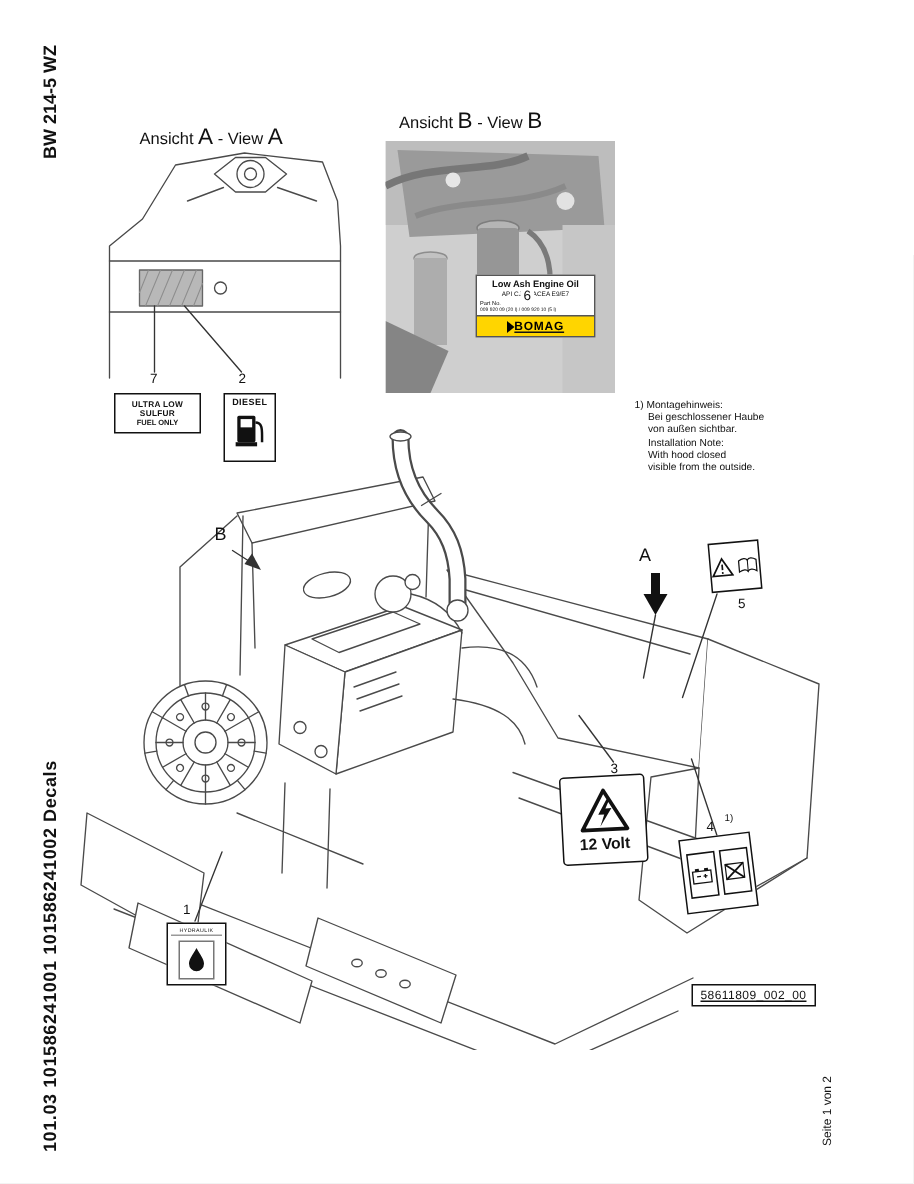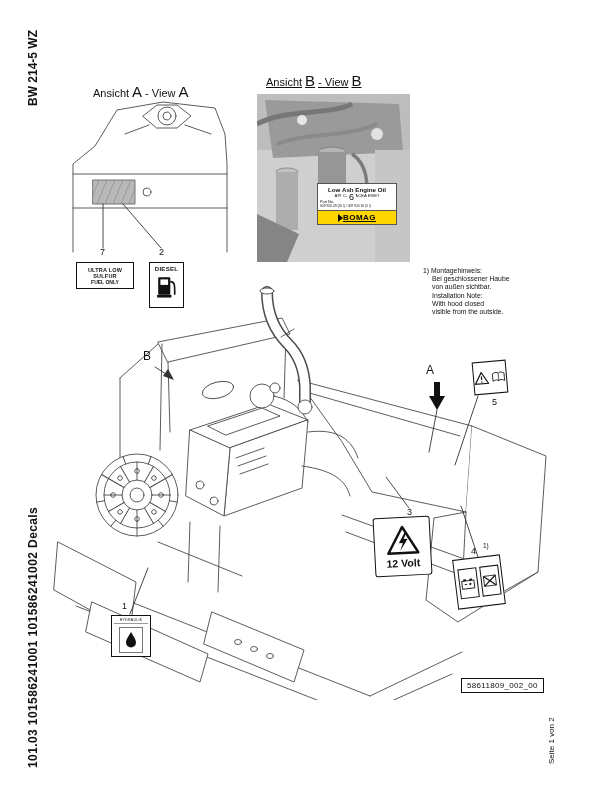--- a/index.html
+++ b/index.html
@@ -78,21 +78,21 @@
   <div class="decal decal-diesel" style="left:149px; top:262px;">
     <div class="t">DIESEL</div>
     <svg width="22" height="28" viewBox="0 0 20 24">
       <rect x="2" y="4" width="11" height="16" rx="1" fill="#111"></rect>
       <rect x="4" y="6" width="7" height="5" fill="#fff"></rect>
       <path d="M13,8 C17,8 17,12 17,16 L17,20" stroke="#111" stroke-width="1.5" fill="none"></path>
       <rect x="1" y="20" width="13" height="2.5" fill="#111"></rect>
     </svg>
   </div>
 
-  <div class="view-title" style="left:266px; top:72px;text-decoration:underline;">
+  <div class="view-title" style="left:266px; top:72px;">
     <span>Ansicht</span><span class="big">B</span><span>- View</span><span class="big">B</span>
   </div>
 
   <svg class="abs" style="left:257px; top:94px;" width="153" height="168" viewBox="0 0 153 168">
     <rect width="153" height="168" fill="#cfcfcf"></rect>
     <rect width="153" height="56" fill="#bdbdbd"></rect>
     <path d="M8,6 L142,10 L146,58 L16,64 Z" fill="#9a9a9a"></path>
     <path d="M0,30 C30,14 70,22 95,10" stroke="#777" stroke-width="5" fill="none"></path>
     <path d="M20,50 C50,38 90,44 120,30" stroke="#8a8a8a" stroke-width="4" fill="none"></path>
     <ellipse cx="75" cy="58" rx="14" ry="5" fill="#b5b5b5" stroke="#7d7d7d"></ellipse>
@@ -268,15 +268,15 @@
   <div class="callout" style="left:122px; top:602px;">1</div>
   <div class="decal decal-hyd" style="left:111px; top:615px;">
     <div class="hdr">HYDRAULIK</div>
     <div class="dropbox">
       <svg width="16" height="18" viewBox="0 0 16 18">
         <path d="M8,1 C10.5,5.5 13,8.5 13,11.5 a5,5 0 1,1 -10,0 C3,8.5 5.5,5.5 8,1 Z" fill="#111"></path>
       </svg>
     </div>
   </div>
 
-  <div class="doc-box" style="left:461px; top:678px;">58611809_002_00</div>
+  <div class="doc-box" style="left:461px; top:656px;text-decoration:underline;">58611809_002_00</div>
 
 </div>
 
 </body></html>

